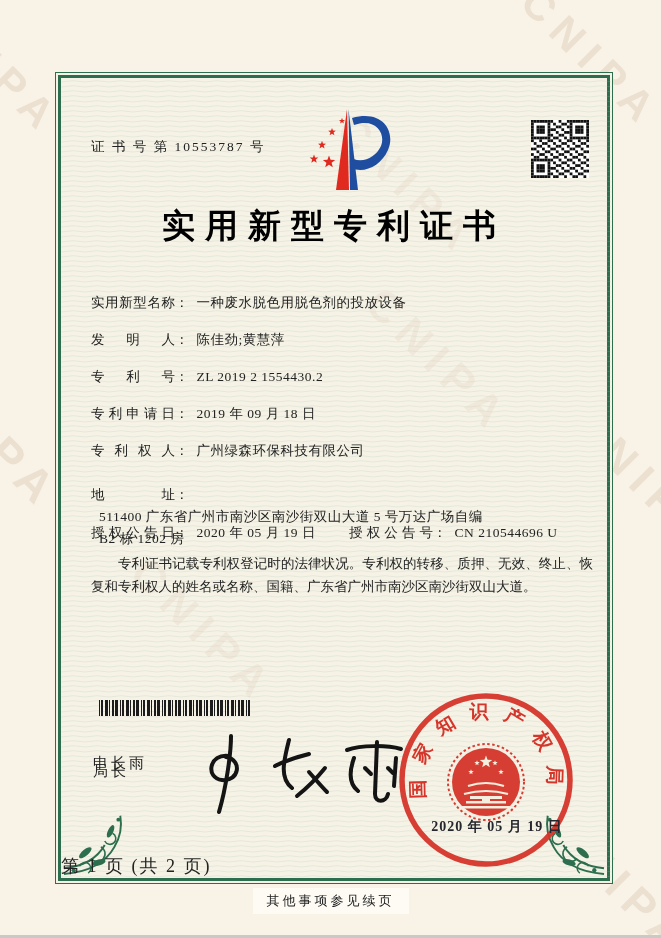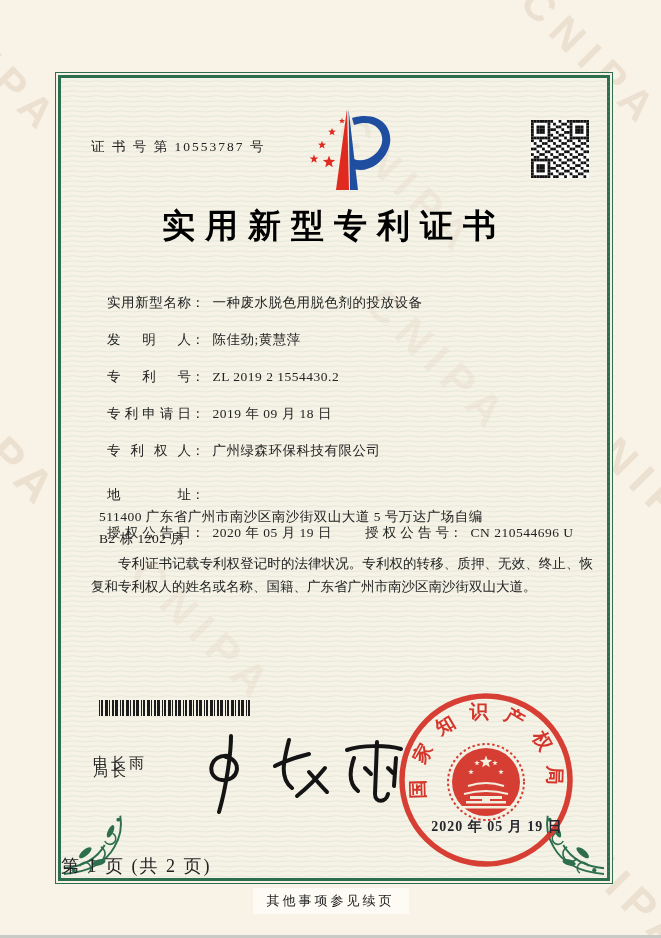--- a/index.html
+++ b/index.html
@@ -20,21 +20,21 @@
   .cert-inner{position:absolute;inset:2px;border:3px solid var(--green);box-sizing:border-box;}
   .waves{position:absolute;left:0;top:0;z-index:0;}
 
   .cert-no{position:absolute;left:30px;top:42px;font-size:13.5px;letter-spacing:2px;z-index:3;margin-top:18px;}
   .logo{position:absolute;left:240px;top:26px;z-index:3;}
   .qr{position:absolute;left:470px;top:42px;z-index:3;}
   .title{position:absolute;left:0;top:126px;width:100%;text-align:center;
          font-size:33px;font-weight:bold;letter-spacing:10px;color:#000000;z-index:3;}
 
   .frow{position:absolute;left:30px;width:505px;font-size:13.5px;line-height:22px;z-index:3;}
-  .flabel{display:inline-block;width:84px;text-align:justify;text-align-last:justify;vertical-align:top;margin-left:16px;}
+  .flabel{display:inline-block;width:84px;text-align:justify;text-align-last:justify;vertical-align:top;}
   .fcolon{vertical-align:top;}
   .fvalue{display:inline-block;margin-left:8px;vertical-align:top;max-width:402px;letter-spacing:.5px;}
   .g2{position:absolute;left:258px;top:0;}
 
   .body-text{position:absolute;left:30px;top:474px;width:502px;font-size:13.5px;
              line-height:23px;text-align:justify;z-index:3;}
   .body-text p{margin:0;text-indent:2em;}
 
   .barcode{position:absolute;left:36px;top:622px;z-index:3;}
 

